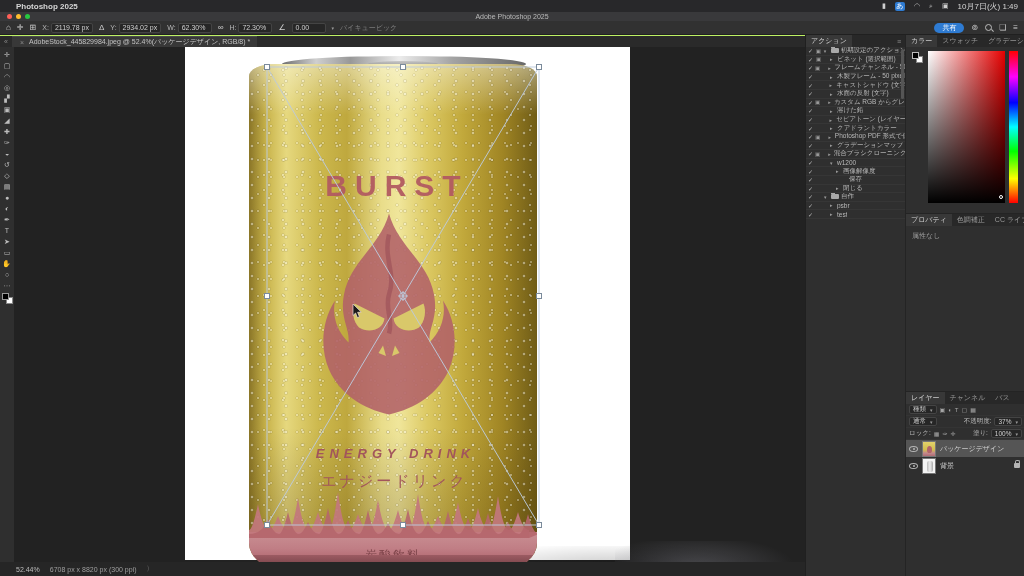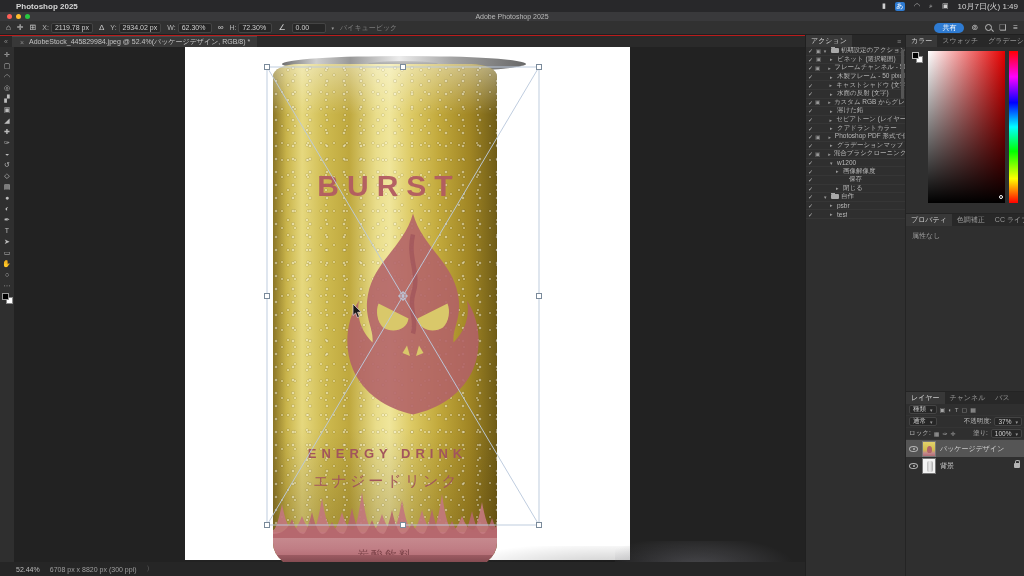--- a/index.html
+++ b/index.html
@@ -1,19 +1,19 @@
 <!DOCTYPE html>
 <html><head>
 <meta charset="utf-8">
 <style>
   * { margin:0; padding:0; box-sizing:border-box; }
   html,body { width:1024px; height:576px; overflow:hidden; background:#1d1d1d;
     font-family:"Liberation Sans", sans-serif; color:#c9c9c9; }
   .abs { position:absolute; }
-  #screen { position:relative; width:1024px; height:576px; background:#b91c1c;border-radius:16px; }
+  #screen { position:relative; width:1024px; height:576px; background:#bef264;border-radius:16px; }
 
   
   #menubar { left:0; top:0; width:1024px; height:12px; background:#28282a;
     display:flex; align-items:center; font-size:8px; color:#d6d6d6; padding:0 6px; gap:10px; z-index:40;}
   #menubar .apple { font-size:9px; }
   #menubar .app-name { font-weight:bold; }
   .menu-item { cursor:default; white-space:nowrap; }
   #menubar-right { margin-left:auto; display:flex; align-items:center; gap:9px; }
   #menubar-right .mico { font-size:7px; color:#cfcfcf; }
   .input-ind { background:#2e7bd2; color:#fff; border-radius:2px; font-size:7px;
@@ -64,37 +64,37 @@
   
   #canvas { left:14px; top:47px; width:791px; height:515px; background:#222; overflow:hidden; }
   #doc { left:171px; top:-1px; width:445px; height:514px; background:#fff; }
 
   
   #can-lid { left:97px; top:10px; width:244px; height:16px; border-radius:50%;
     background:linear-gradient(90deg,#6f6f6f,#cfcfcf 14%,#989898 28%,#ececec 48%,#a3a3a3 70%,#686868 100%);
     border-bottom:2px solid #7d7d7d; }
   #can-lid::after { content:''; position:absolute; left:86px; top:5px; width:70px; height:6px;
     border-radius:50%; background:linear-gradient(180deg,#bdbdbd,#8a8a8a); opacity:.8;}
-  #can-body { left:88px; top:18px; width:224px; height:505px;
+  #can-body { left:64px; top:18px; width:288px; height:505px;
     border-radius:26px 26px 34px 34px / 12px 12px 26px 26px;
     background:linear-gradient(90deg,#8a7527 0%,#c8b34a 6%,#e6d87e 13%,#cdb94e 24%,#bfa83e 34%,#e9dd8a 46%,#f0e69b 52%,#dcc963 62%,#c2a93c 74%,#a08524 88%,#6f5c17 100%);
     overflow:hidden;padding-left:8px; }
   .v-sheen { position:absolute; inset:0;
     background:linear-gradient(180deg,rgba(255,255,244,.45),rgba(255,255,244,0) 10%,rgba(0,0,0,0) 72%,rgba(60,40,0,.28) 96%); }
   .droplets { position:absolute; inset:0; opacity:.75;
     background-image:
       radial-gradient(circle at 3px 4px, rgba(255,255,255,.55) 0 1px, rgba(40,30,0,.14) 1.7px, transparent 2.3px),
       radial-gradient(circle at 9px 11px, rgba(255,255,255,.42) 0 .8px, rgba(40,30,0,.12) 1.4px, transparent 2px),
       radial-gradient(circle at 15px 6px, rgba(255,255,255,.48) 0 1px, rgba(40,30,0,.1) 1.6px, transparent 2.2px);
     background-size:17px 13px, 13px 17px, 19px 15px; }
   #brand-text { position:absolute; left:0; right:0; top:105px; text-align:center;
     font-size:30px; font-weight:bold; letter-spacing:8px; color:#b25b61; opacity:.95;
     text-indent:8px;}
   #product-text { position:absolute; left:0; right:0; top:382px; text-align:center;
-    font-size:13px; font-weight:bold; letter-spacing:5px; color:#a2555c; text-indent:5px;}
+    font-size:13px; font-weight:bold; letter-spacing:5px; color:#a2555c; text-indent:5px;font-style:italic;}
   #product-jp { position:absolute; left:0; right:0; top:408px; text-align:center;
     font-size:15px; letter-spacing:3px; color:#a2555c; text-indent:3px;}
   #category-text { position:absolute; left:0; right:0; top:483px; text-align:center;
     font-size:12px; letter-spacing:2px; color:#7e444a; }
   #pink-band { position:absolute; left:0; right:0; top:468px; height:37px;
     background:linear-gradient(180deg,#c98f93 0%,#c07e85 45%,#ad626a 85%,#96525a 100%); }
   #can-bottom { position:absolute; left:0; right:0; bottom:0; height:14px;
     background:linear-gradient(180deg,#9c5b62,#6f3c42); }
   #shadow1 { left:260px; top:500px; width:300px; height:48px;
     background:radial-gradient(ellipse at 55% 45%, rgba(0,0,0,.22), transparent 68%); }

